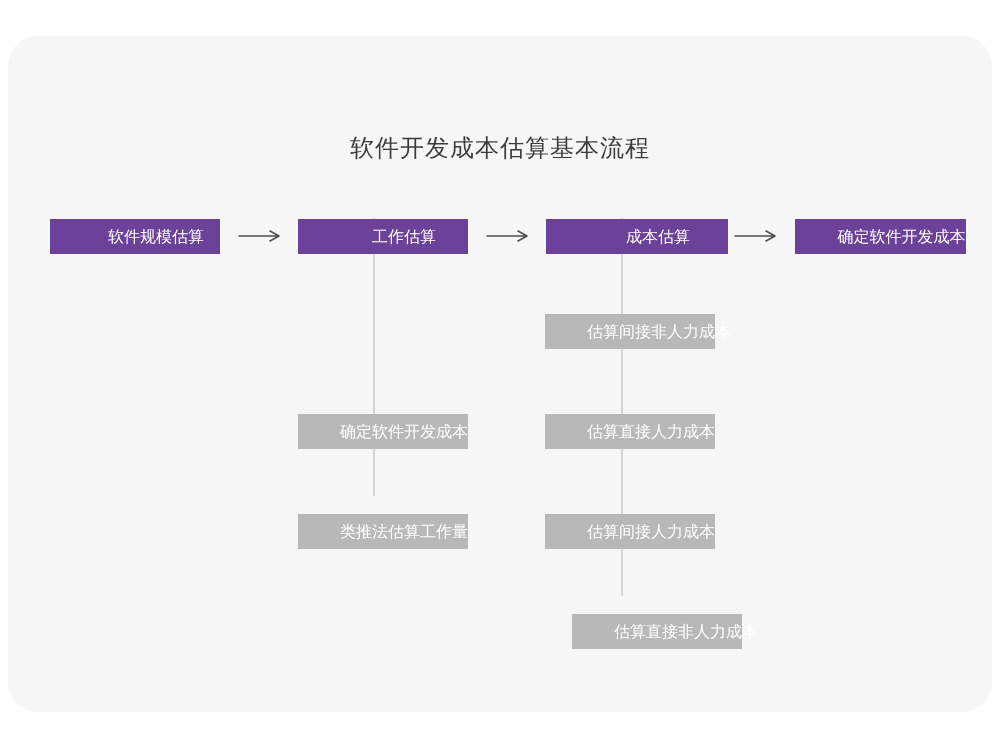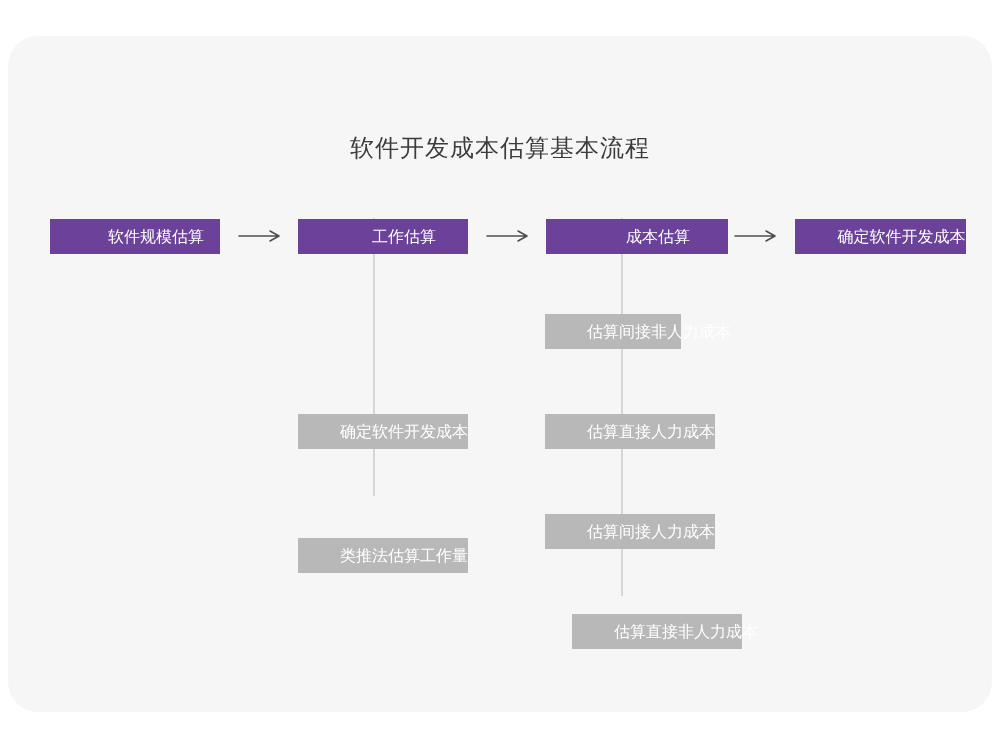--- a/index.html
+++ b/index.html
@@ -53,23 +53,23 @@
   .node    { background: var(--primary, #6b4199); }
   .subnode { background: var(--secondary, #b8b8b8); }
 
   .s0 { left: 42px;  top: 183px; width: 170px; }
   .s1 { left: 290px; top: 183px; width: 170px; }
   .s2 { left: 538px; top: 183px; width: 182px; }
   .s3 { left: 787px; top: 183px; width: 171px; }
 
   .sub-l0 { left: 290px; top: 278px; width: 170px; }
   .sub-l1 { left: 290px; top: 378px; width: 170px; }
-  .sub-l2 { left: 290px; top: 478px; width: 170px; margin-top: 24px; }
+  .sub-l2 { left: 290px; top: 478px; width: 170px; }
 
-  .sub-r0 { left: 537px; top: 278px; width: 136px; }
+  .sub-r0 { left: 537px; top: 278px; width: 170px; }
   .sub-r1 { left: 537px; top: 378px; width: 170px; }
   .sub-r2 { left: 537px; top: 478px; width: 170px; }
   .sub-r3 { left: 564px; top: 578px; width: 170px; }
 
   .arrow {
     position: absolute;
     top: 193px;
     z-index: 2;
   }
   .arrow path {

